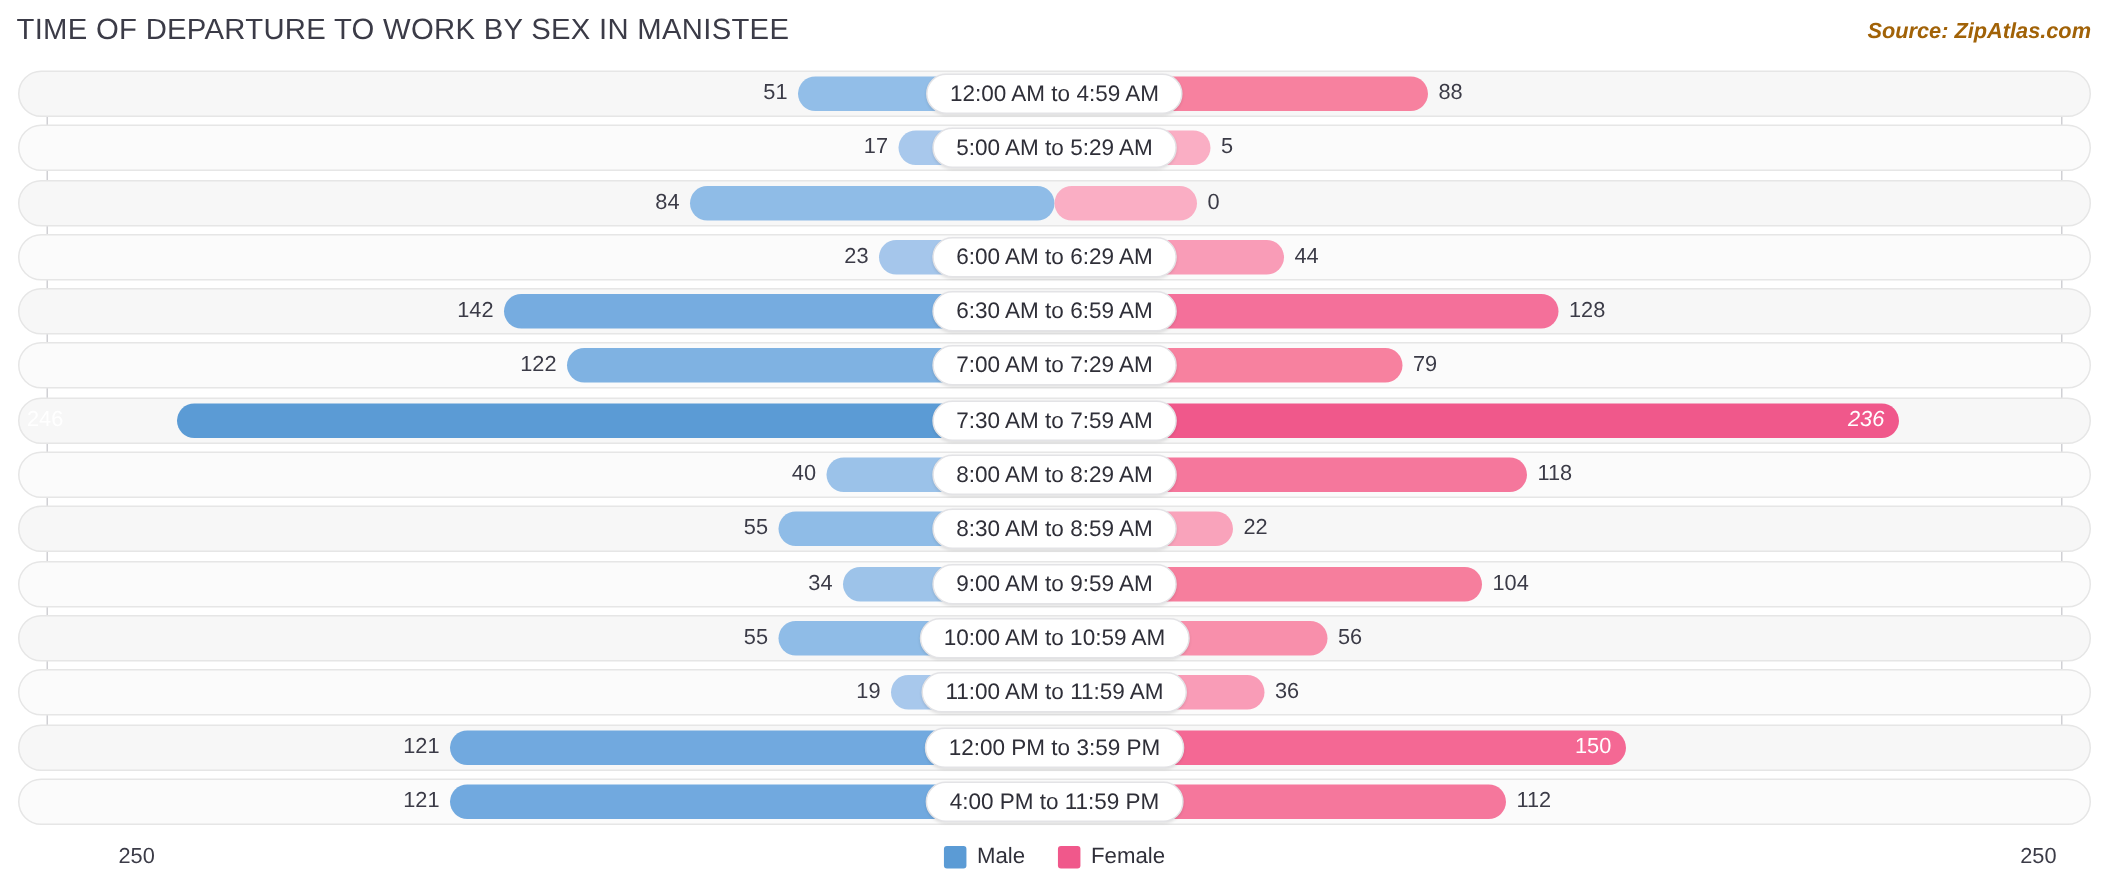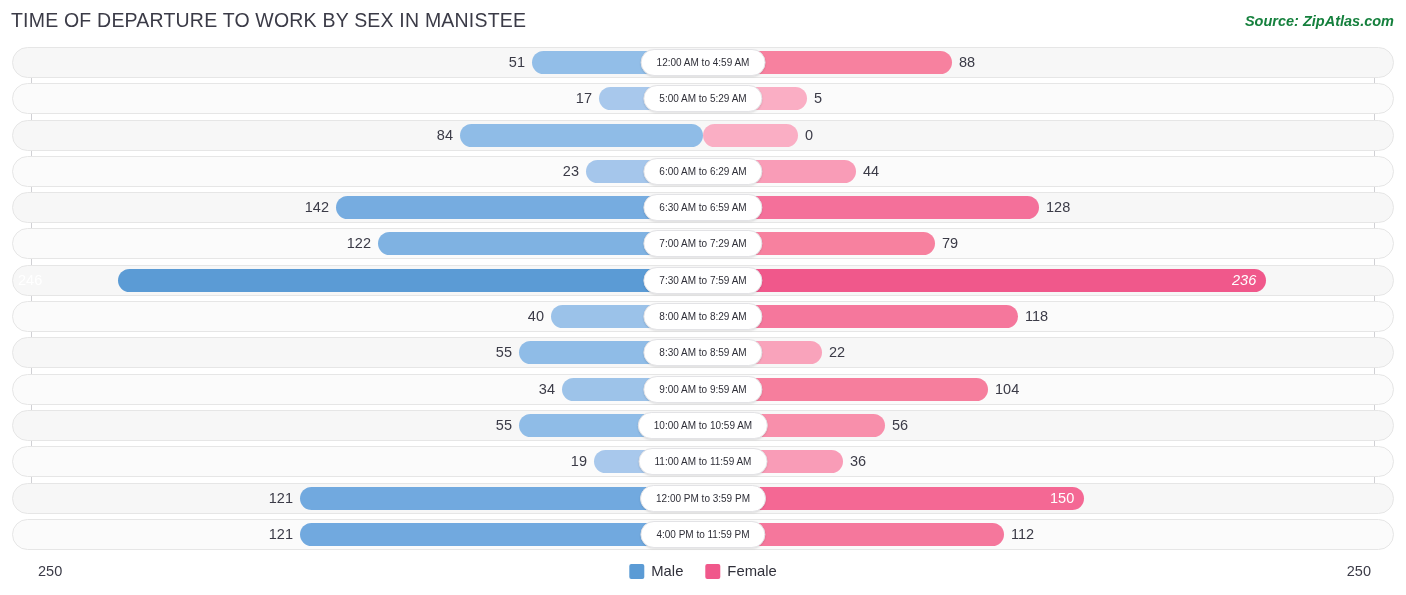--- a/index.html
+++ b/index.html
@@ -15,21 +15,21 @@
   
   .header { position: relative; height: 40px; }
   .chart-title {
     position: absolute; left: 11px; top: 9px;
     font-size: 19.5px; font-weight: 400; letter-spacing: .2px;
     color: #3b3b47; white-space: nowrap;
   }
   .source-note {
     position: absolute; right: 12px; top: 13px;
     font-size: 14.5px; font-style: italic; font-weight: 700;
-    color: #15803d; white-space: nowrap;
+    color: #a16207; white-space: nowrap;
   }
 
   
   .plot { position: absolute; left: 0; top: 47px; width: 1406px; height: 505px; }
   .axis-line {
     position: absolute; top: 3px; bottom: 52px; width: 1px;
     background: #d0d0d4;
   }
   .axis-left  { left: 31px; }
   .axis-right { left: 1374px; }
@@ -66,31 +66,31 @@
 
   
   .cat {
     position: absolute; left: 50%; top: 2px;
     transform: translateX(-50%);
     height: 27px; line-height: 26px;
     padding: 0 15px;
     background: #ffffff;
     border: 1px solid #e3e3e6;
     border-radius: 14px;
-    font-size: 10px; color: #2f2f38;
+    font-size: 15px; color: #2f2f38;
     white-space: nowrap;
     box-shadow: 0 1px 2px rgba(0,0,0,.10);
     z-index: 4;
   }
 
   
   .footer { position: absolute; left: 0; right: 0; bottom: 0; height: 42px; }
   .tick {
     position: absolute; top: 10px;
-    font-size: 14.5px; color: #3b3b47;
+    font-size: 14.5px; color: #3b3b47; margin-left: 41px;
   }
   .tick-left  { left: 38px; }
   .tick-right { right: 35px; }
 
   .legend {
     position: absolute; left: 50%; top: 10px;
     transform: translateX(-50%);
     display: flex; align-items: center; gap: 22px;
   }
   .legend-item { display: flex; align-items: flex-end; gap: 7px; }

